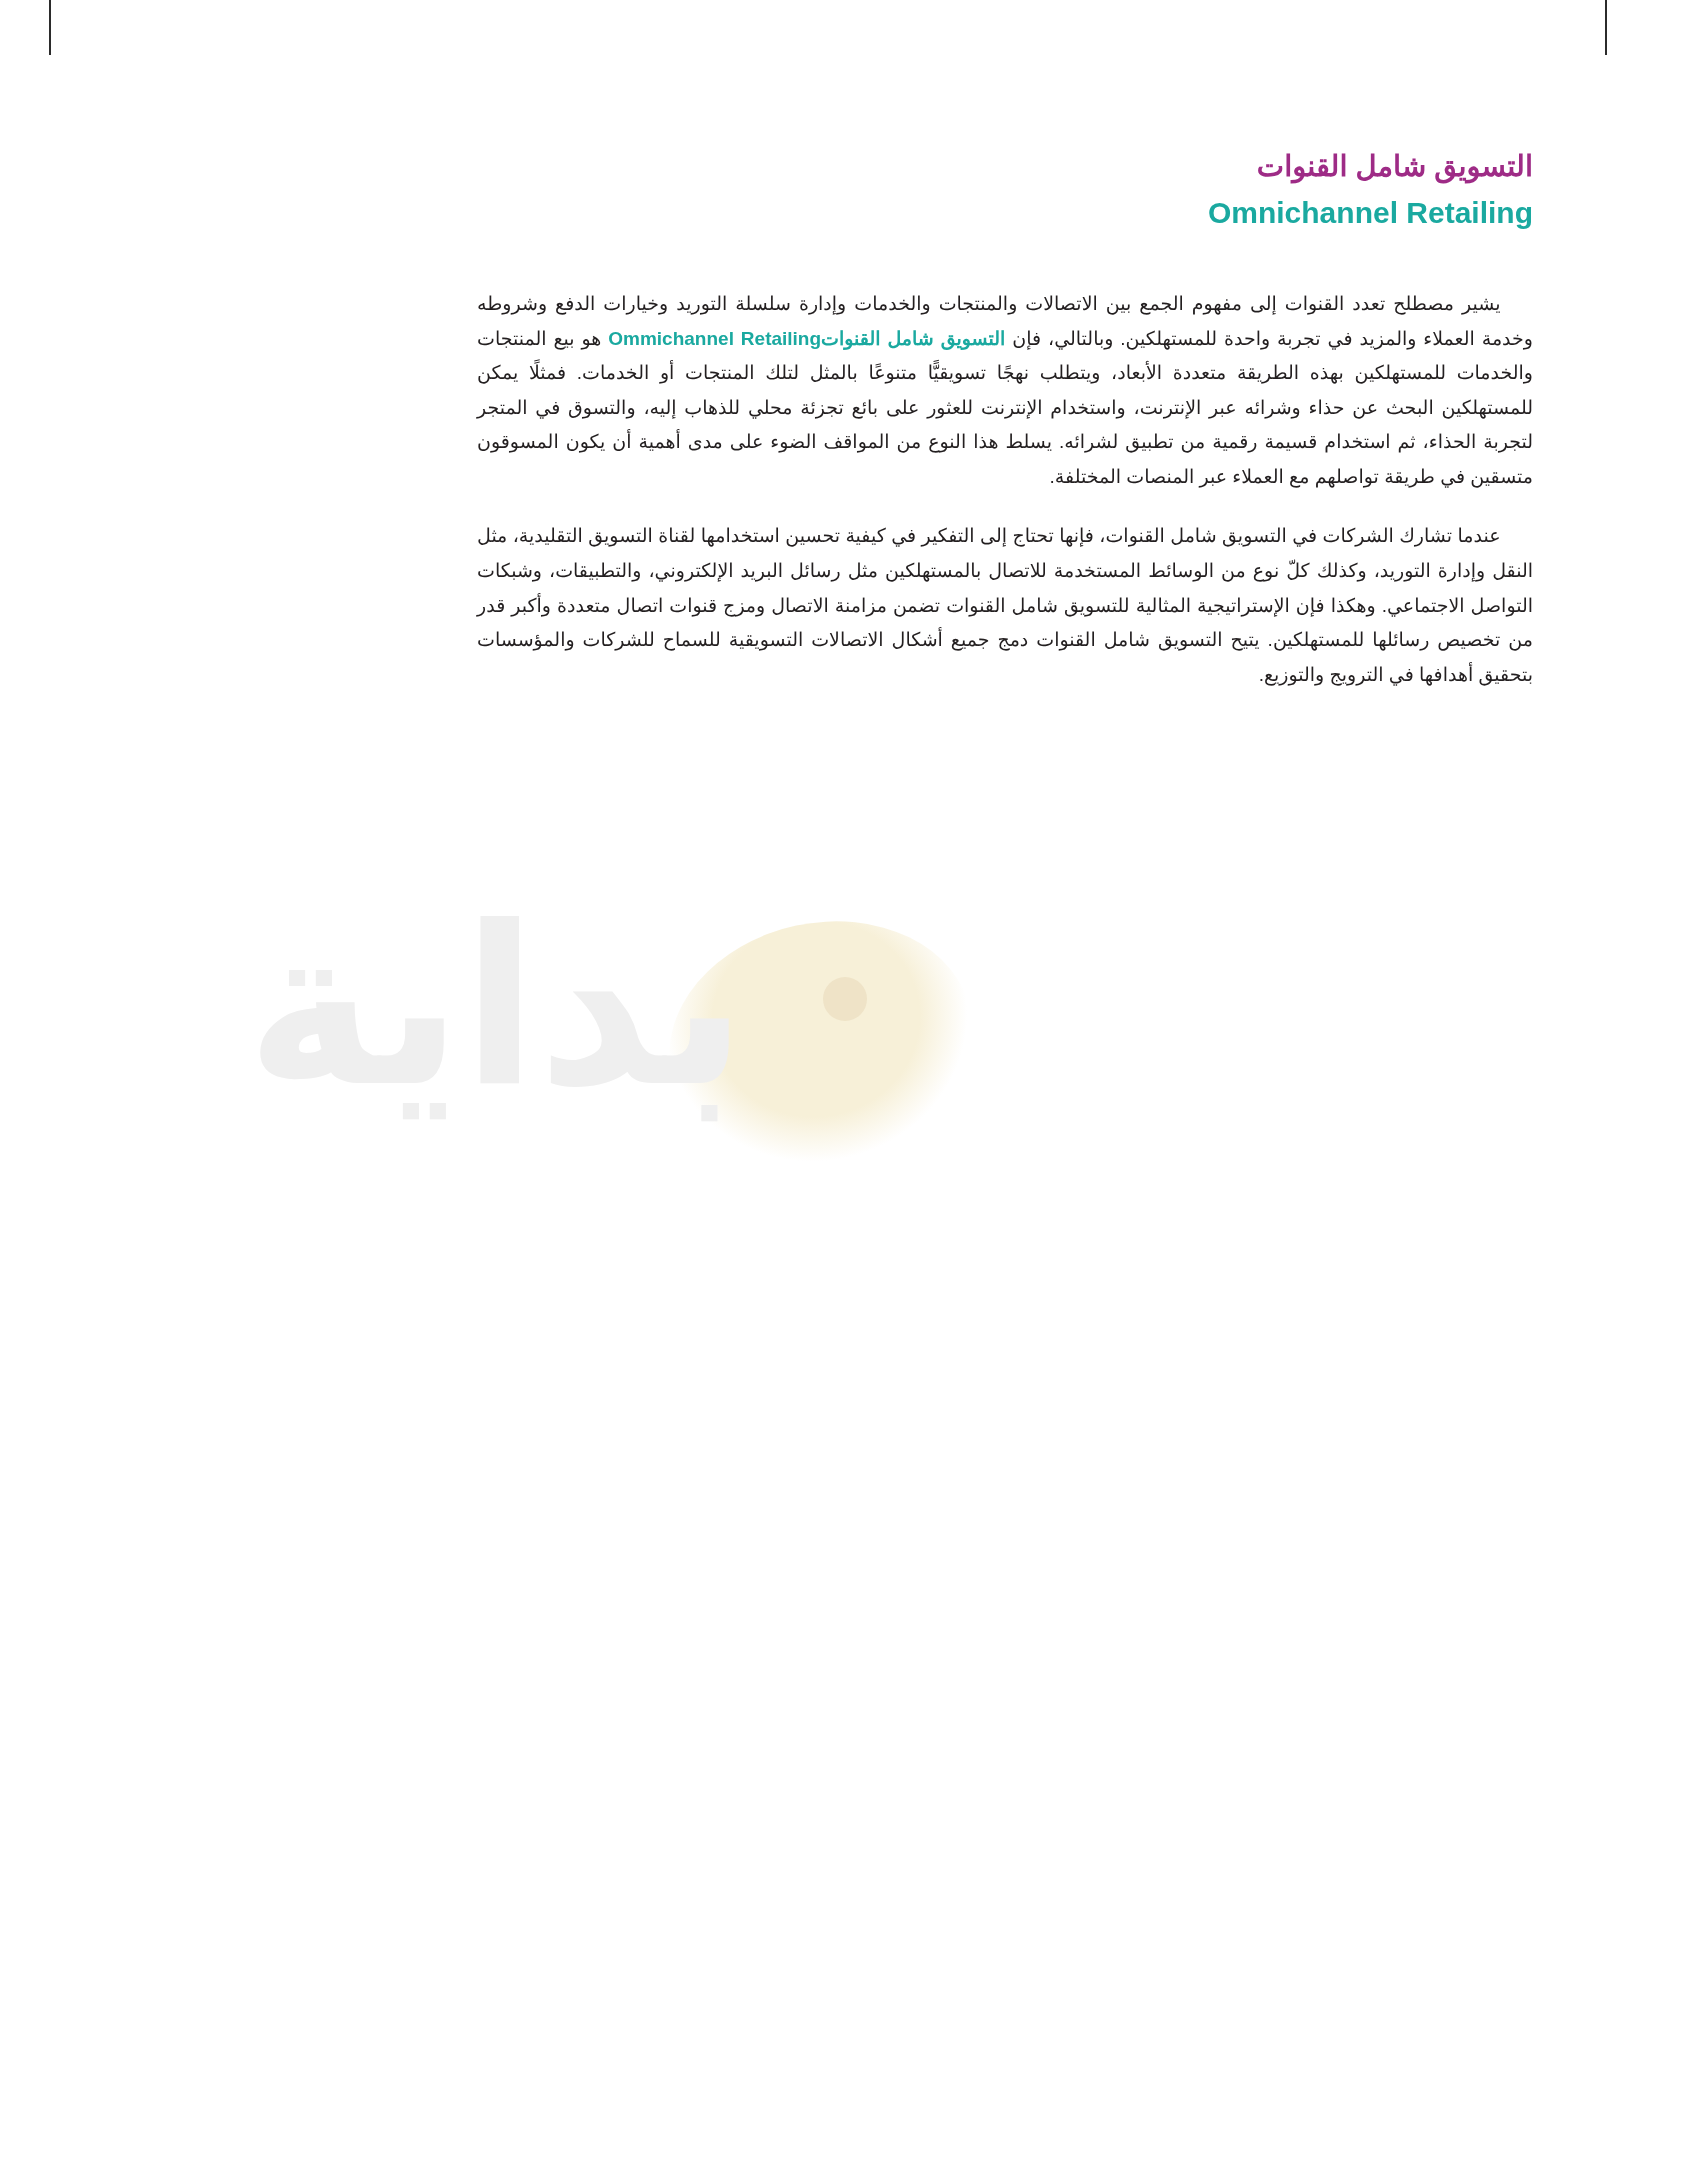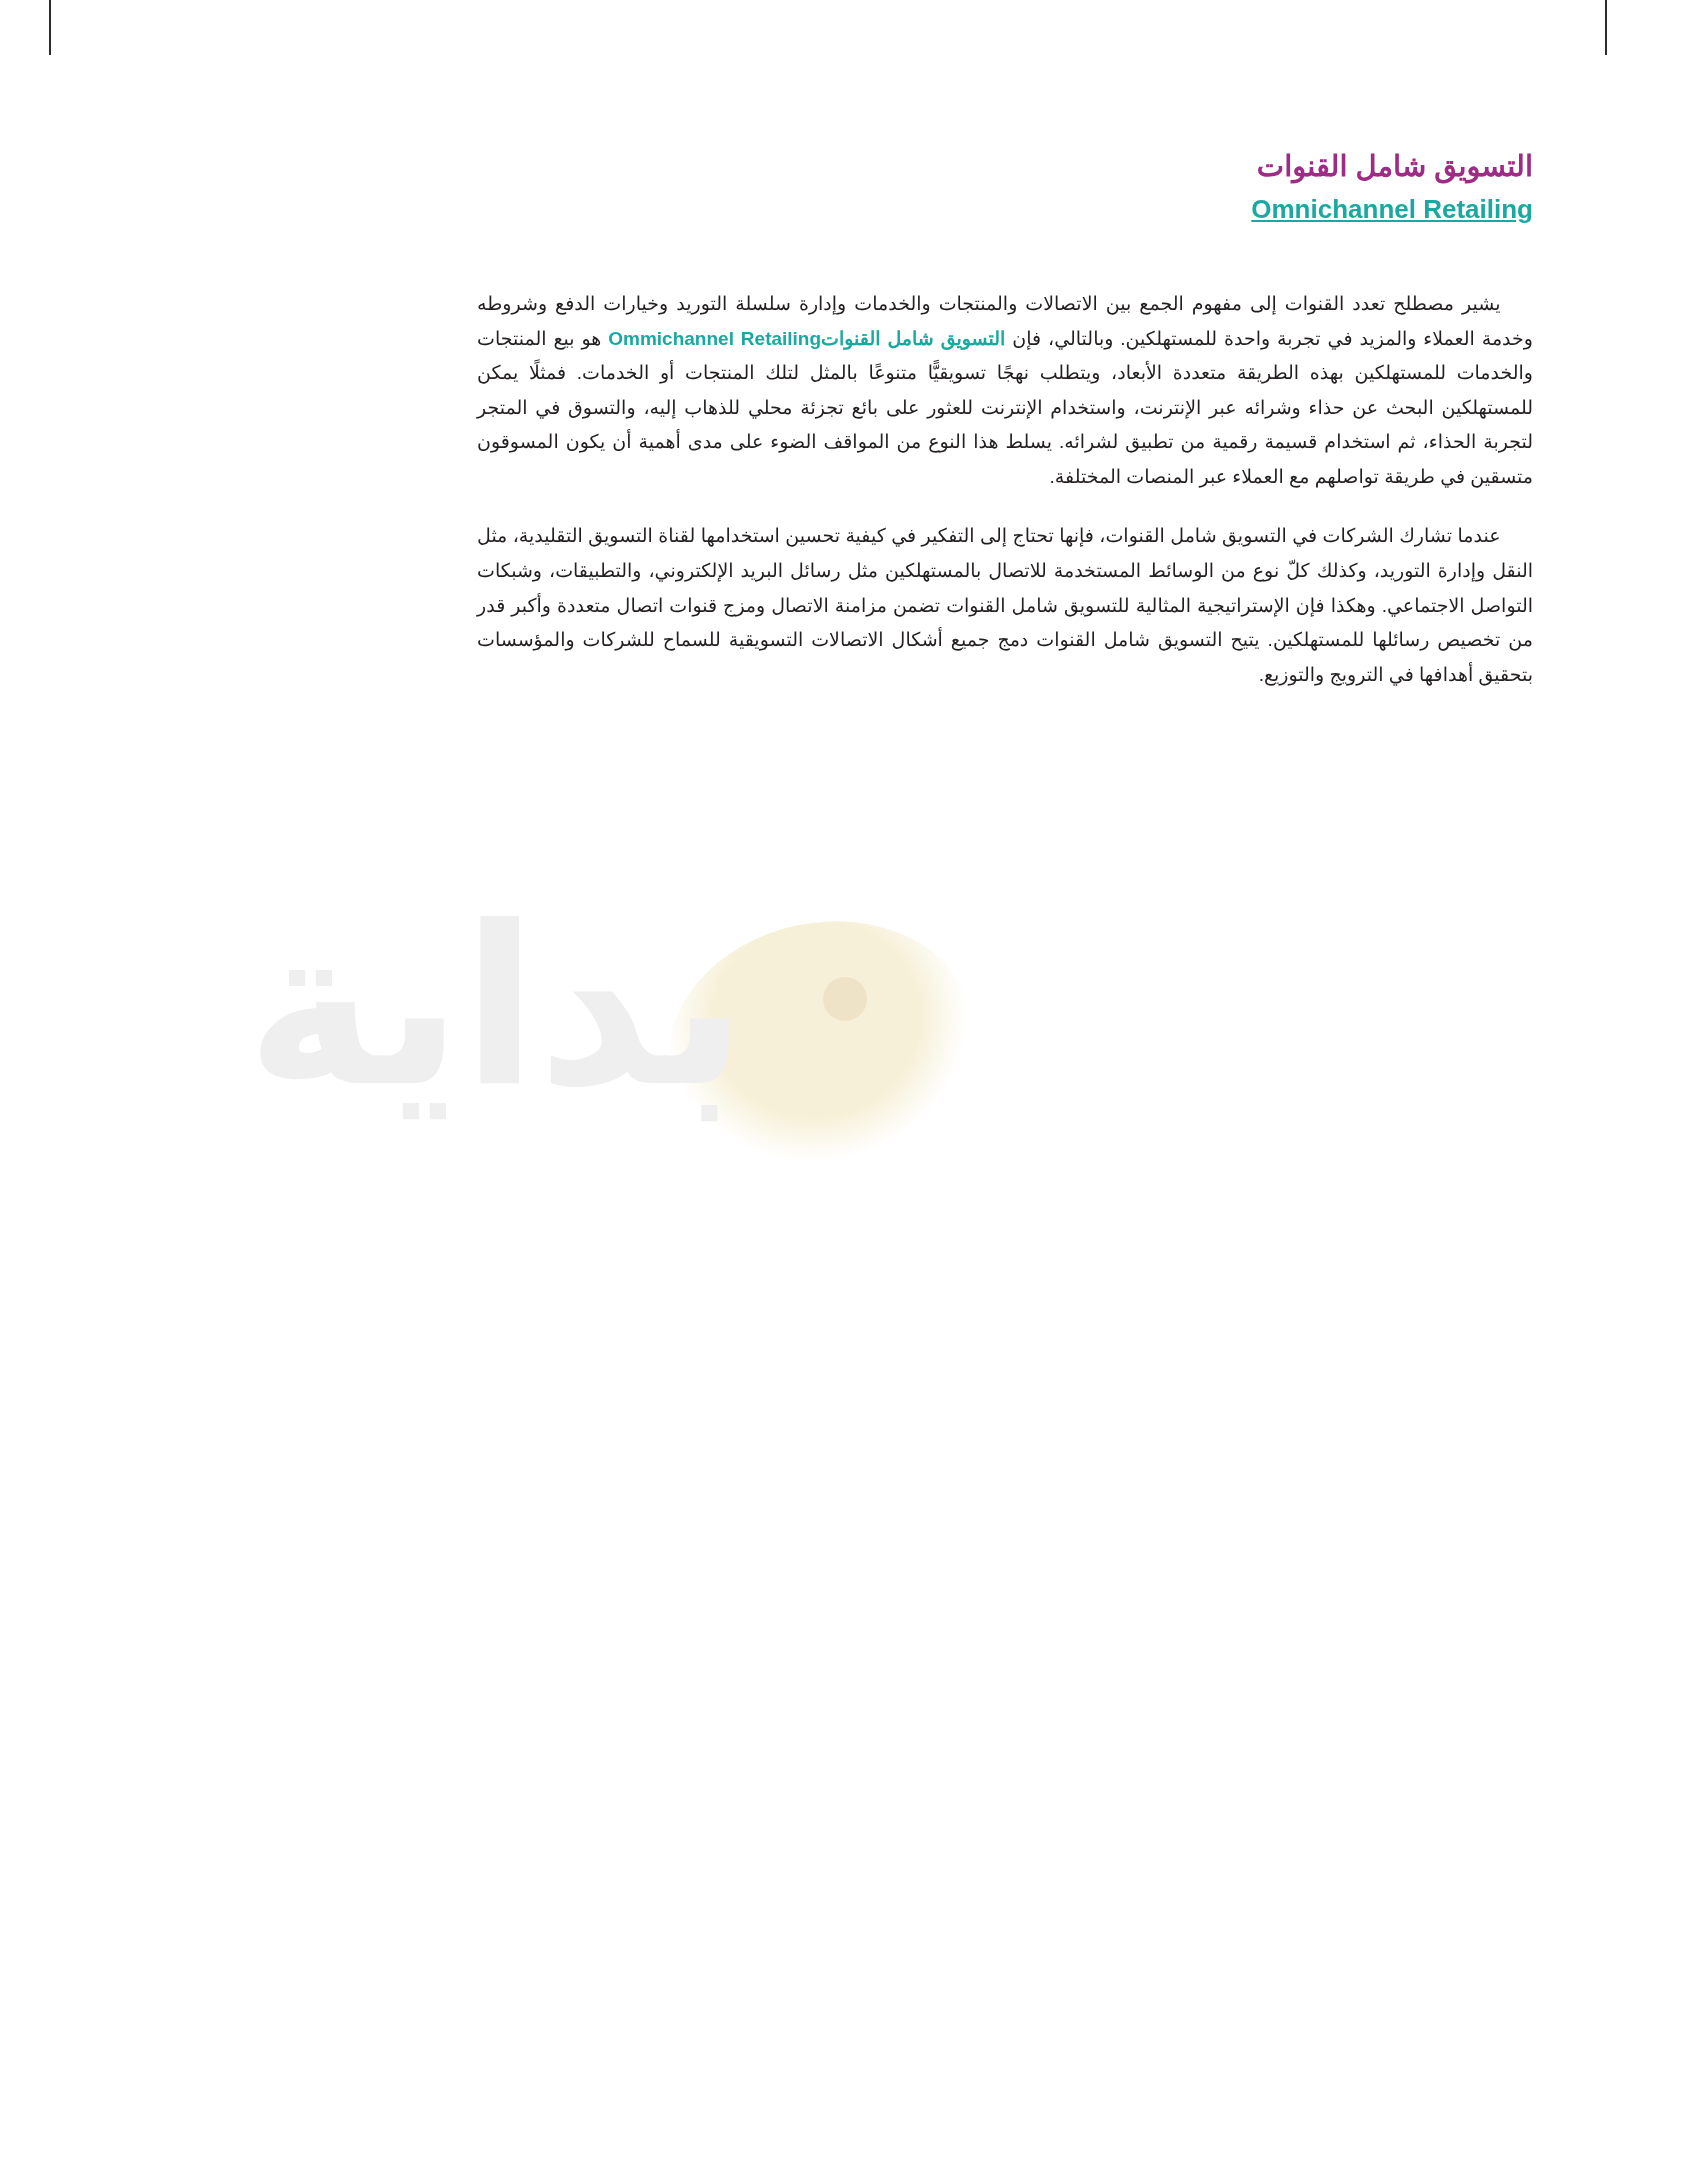--- a/index.html
+++ b/index.html
@@ -37,27 +37,26 @@
   .title-ar {
     color: #9e2b86;
     font-size: 29px;
     font-weight: bold;
     line-height: 1.3;
     margin: 0 0 7.6px 0;
     letter-spacing: 0;
   }
   .title-en {
     color: #1aa9a0;
-    font-size: 26px;
+    font-size: 30px;
     font-weight: bold;
     line-height: 1.3;
     margin: 0;
     direction: ltr;
     text-align: right;
-    text-decoration: underline;
   }
 
   
   .body-col {
     position: absolute;
     top: 287px;
     right: 158px;
     width: 1056px;
     text-align: justify;
     text-align-last: right;

